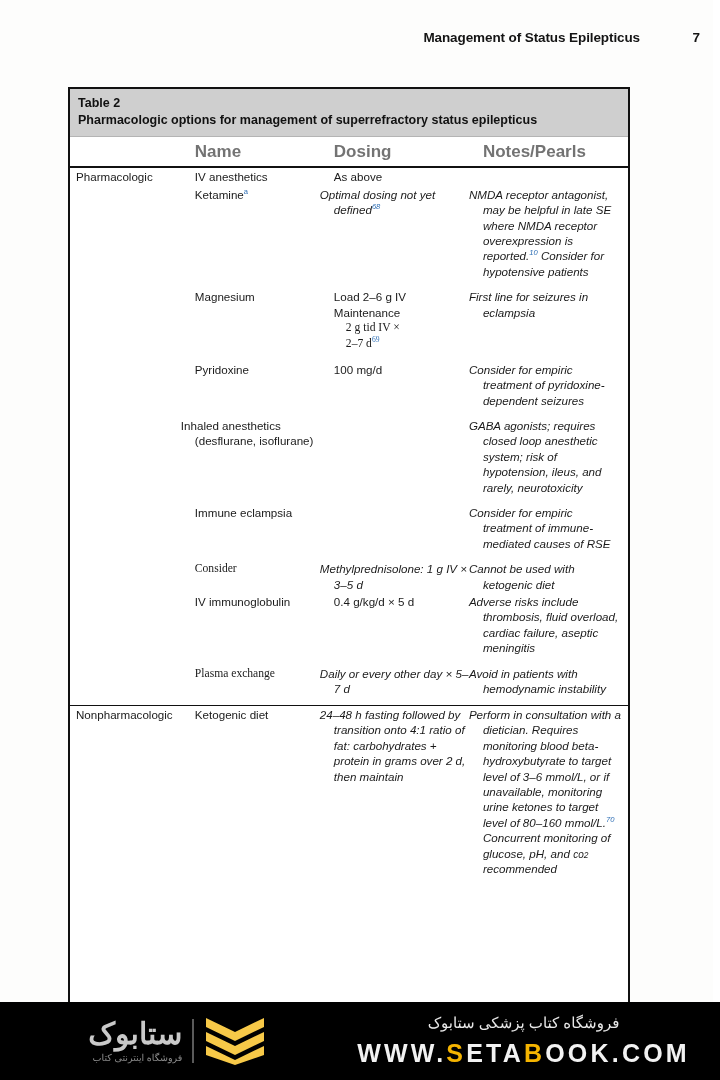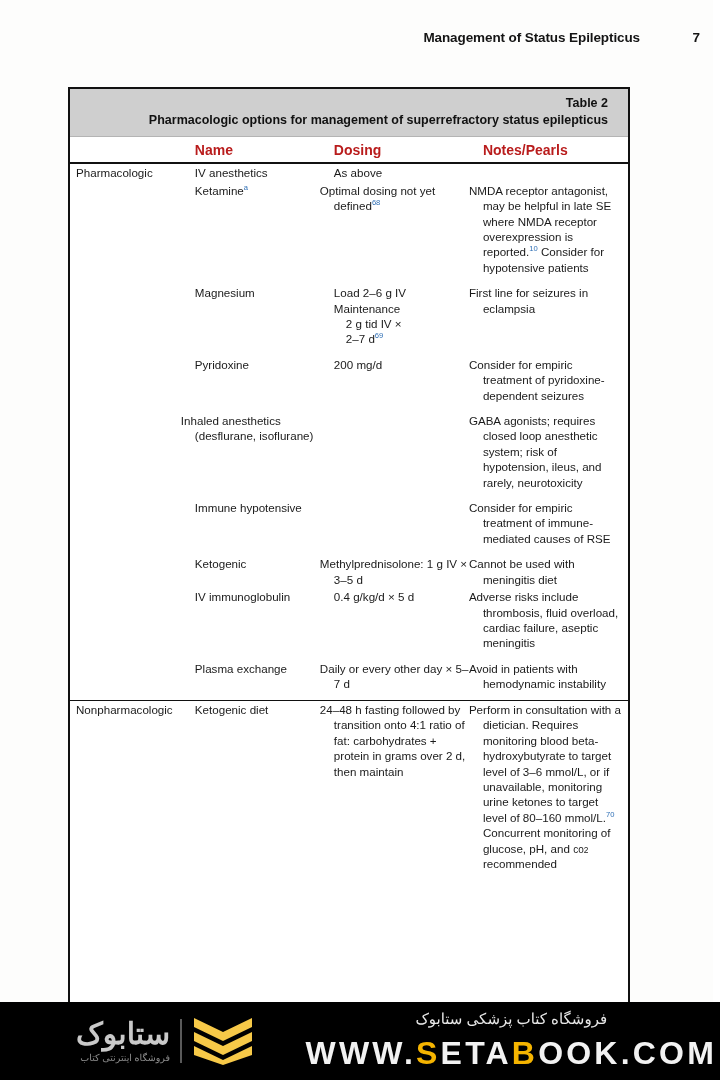--- a/index.html
+++ b/index.html
@@ -55,23 +55,22 @@
     width: 562px;
     border: 2.5px solid #111;
     border-bottom: none;
     background: #fff;
     box-sizing: border-box;
     height: 916px;
     overflow: hidden;
   }
   .table-caption {
     background: #cfcfcf;
-    padding: 6px 20px 7px 8px;
+    padding: 6px 0 7px 8px;
     border-bottom: 1px solid #b4b4b4;
-    text-align: right;
   }
   .caption-num {
     font-size: 12.5px;
     font-weight: bold;
     color: #111;
     line-height: 1.35;
   }
   .caption-title {
     font-size: 12.5px;
     font-weight: bold;
@@ -82,51 +81,52 @@
   table.t2 {
     width: 100%;
     border-collapse: collapse;
     font-size: 11.6px;
     line-height: 1.33;
     background: #fff;
   }
   table.t2 th {
     text-align: left;
     font-weight: bold;
-    font-size: 14px;
+    font-size: 17px;
     padding: 4px 6px 3px 6px;
     border-bottom: 2px solid #111;
     vertical-align: bottom;
-    color: #b91c1c;
+    color: #737373;
   }
   table.t2 td {
     vertical-align: top;
     padding: 1px 6px 1px 6px;
     color: #1a1a1a;
   }
   .col-cat   { width: 118px; }
   .col-name  { width: 138px; }
   .col-dose  { width: 148px; }
   .col-notes { width: 150px; }
 
   .grp-sep td { border-top: 1.6px solid #111; padding-top: 4px; }
 
   .cat-label { font-size: 11.6px; }
 
   
   .hang {
     padding-left: 14px;
     text-indent: -14px;
+    font-style: italic;
   }
   .hang2 {
     padding-left: 14px;
     text-indent: -14px;
     margin-left: 15px;
   }
-  .indent1 { padding-left: 12px; }
+  .indent1 { padding-left: 12px; font-family: Liberation Serif, serif; }
 
   .sup-ref {
     font-size: 7.6px;
     vertical-align: super;
     color: #2f6fb5;
     font-weight: normal;
   }
   .sup-note {
     font-size: 7.6px;
     vertical-align: super;
@@ -200,21 +200,21 @@
     justify-content: center;
     padding-right: 3px;
   }
   .footer-fa {
     color: #e8e8e8;
     font-size: 15px;
     direction: rtl;
     margin-bottom: 7px;
   }
   .footer-url {
-    font-size: 32px;
+    font-size: 25px;
     font-weight: bold;
     letter-spacing: 3.2px;
     color: #f2f2f2;
   }
   .footer-url .gold { color: #f5b400; }
 </style>
 </head>
 <body>
 
 <div class="page">
@@ -278,55 +278,55 @@
           <td class="hang">First line for seizures in eclampsia</td>
         </tr>
 
         <tr class="rowgap">
             <td colspan="4"></td>
           </tr>
 
         <tr>
           <td></td>
           <td>Pyridoxine</td>
-          <td>200 mg/d</td>
+          <td>100 mg/d</td>
           <td class="hang">Consider for empiric treatment of pyridoxine-dependent seizures</td>
         </tr>
 
         <tr class="rowgap">
             <td colspan="4"></td>
           </tr>
 
         <tr>
           <td></td>
           <td class="hang2">Inhaled anesthetics (desflurane, isoflurane)</td>
           <td></td>
           <td class="hang">GABA agonists; requires closed loop anesthetic system; risk of hypotension, ileus, and rarely, neurotoxicity</td>
         </tr>
 
         <tr class="rowgap">
             <td colspan="4"></td>
           </tr>
 
         <tr>
           <td></td>
-          <td>Immune hypotensive</td>
+          <td>Immune eclampsia</td>
           <td></td>
           <td class="hang">Consider for empiric treatment of immune-mediated causes of RSE</td>
         </tr>
 
         <tr class="rowgap">
             <td colspan="4"></td>
           </tr>
 
         <tr>
           <td></td>
-          <td class="indent1">Ketogenic</td>
+          <td class="indent1">Consider</td>
           <td class="hang">Methylprednisolone: 1 g IV × 3–5 d</td>
-          <td class="hang">Cannot be used with meningitis diet</td>
+          <td class="hang">Cannot be used with ketogenic diet</td>
         </tr>
 
         <tr>
           <td></td>
           <td>IV immunoglobulin</td>
           <td>0.4 g/kg/d × 5 d</td>
           <td class="hang">Adverse risks include thrombosis, fluid overload, cardiac failure, aseptic meningitis</td>
         </tr>
 
         <tr class="rowgap">

